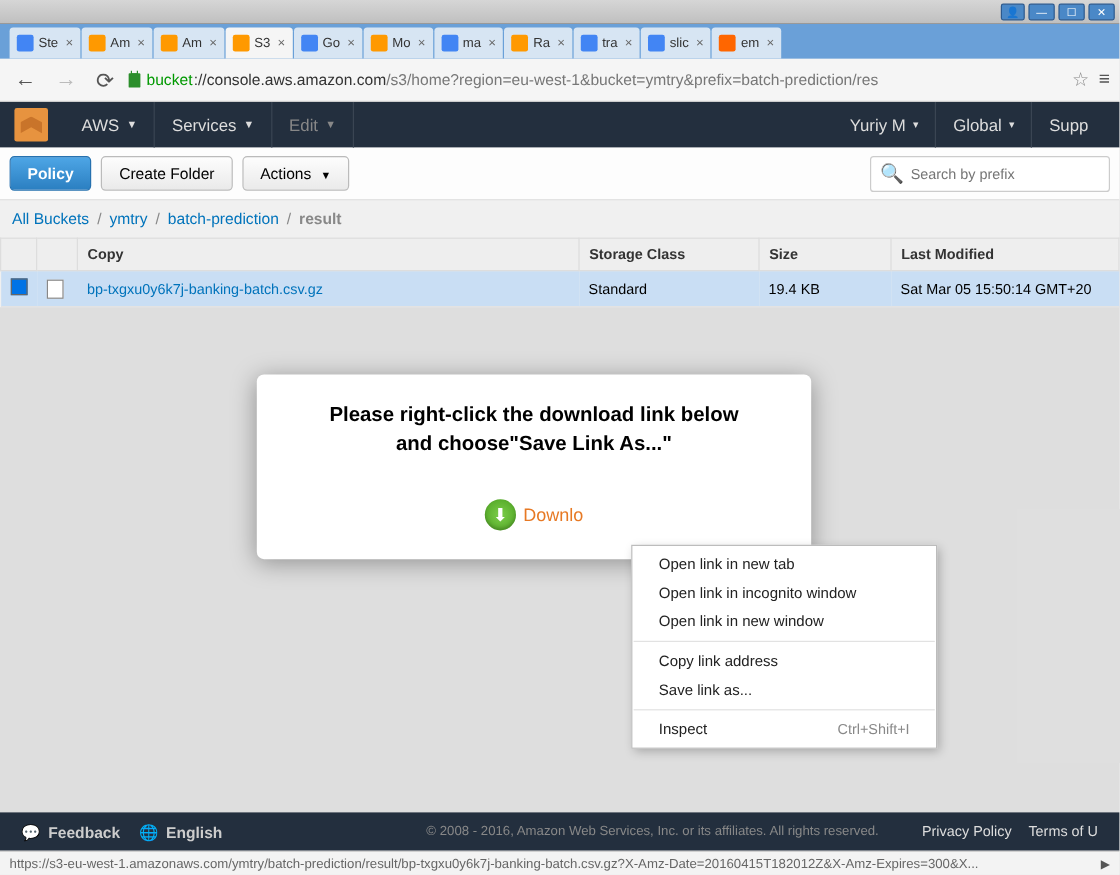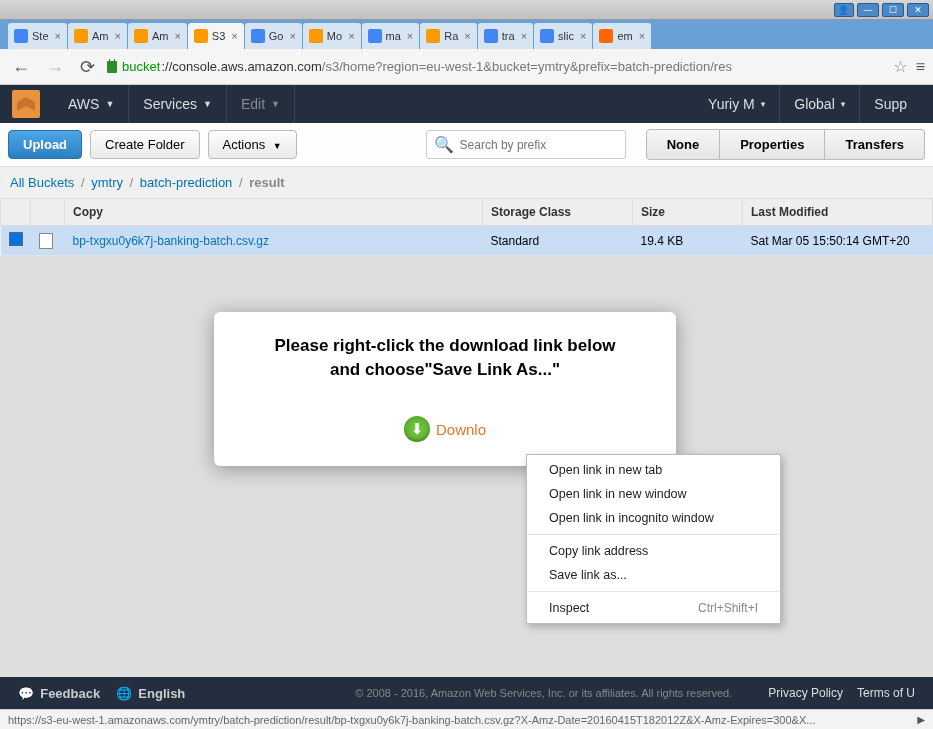--- a/index.html
+++ b/index.html
@@ -197,34 +197,29 @@
       <span>Global</span>
       <span class="caret">▾</span>
     </div>
     <div class="aws-nav-item" style="border-right:none">
       <span>Supp</span>
     </div>
   </div>
 </div>
 
 <div class="s3-toolbar">
-  <button class="btn primary">Upload</button>
+  <button class="btn primary">Policy</button>
   <button class="btn">Create Folder</button>
   <button class="btn">
     <span>Actions</span>
     <span class="caret" style="font-size:9px;margin-left:4px">▼</span>
   </button>
   <div class="search-box">
     <span style="margin-right:5px;color:#666">🔍</span>
     <input type="text" placeholder="Search by prefix" style="">
-  </div>
-  <div class="tab-btns">
-    <button class="tab-btn">None</button>
-    <button class="tab-btn">Properties</button>
-    <button class="tab-btn">Transfers</button>
   </div>
 </div>
 
 <div class="breadcrumb">
   <a>All Buckets</a>
   <span class="sep">/</span>
   <a>ymtry</a>
   <span class="sep">/</span>
   <a>batch-prediction</a>
   <span class="sep">/</span>
@@ -261,22 +256,22 @@
     <h2>and choose"Save Link As..."</h2>
     <a class="download-link">
       <span class="dl-icon">⬇</span>
       <span>Downlo</span>
     </a>
 
     
     <div class="ctx-menu" id="ctx-menu">
       <div id="ctx-group1">
           <div class="ctx-item">Open link in new tab</div>
+          <div class="ctx-item">Open link in incognito window</div>
           <div class="ctx-item">Open link in new window</div>
-          <div class="ctx-item">Open link in incognito window</div>
         </div>
       <div class="ctx-sep"></div>
       <div id="ctx-group2">
           <div class="ctx-item">Copy link address</div>
           <div class="ctx-item">Save link as...</div>
         </div>
       <div class="ctx-sep"></div>
       <div class="ctx-item">
         <span>Inspect</span>
         <span class="ctx-shortcut">Ctrl+Shift+I</span>

